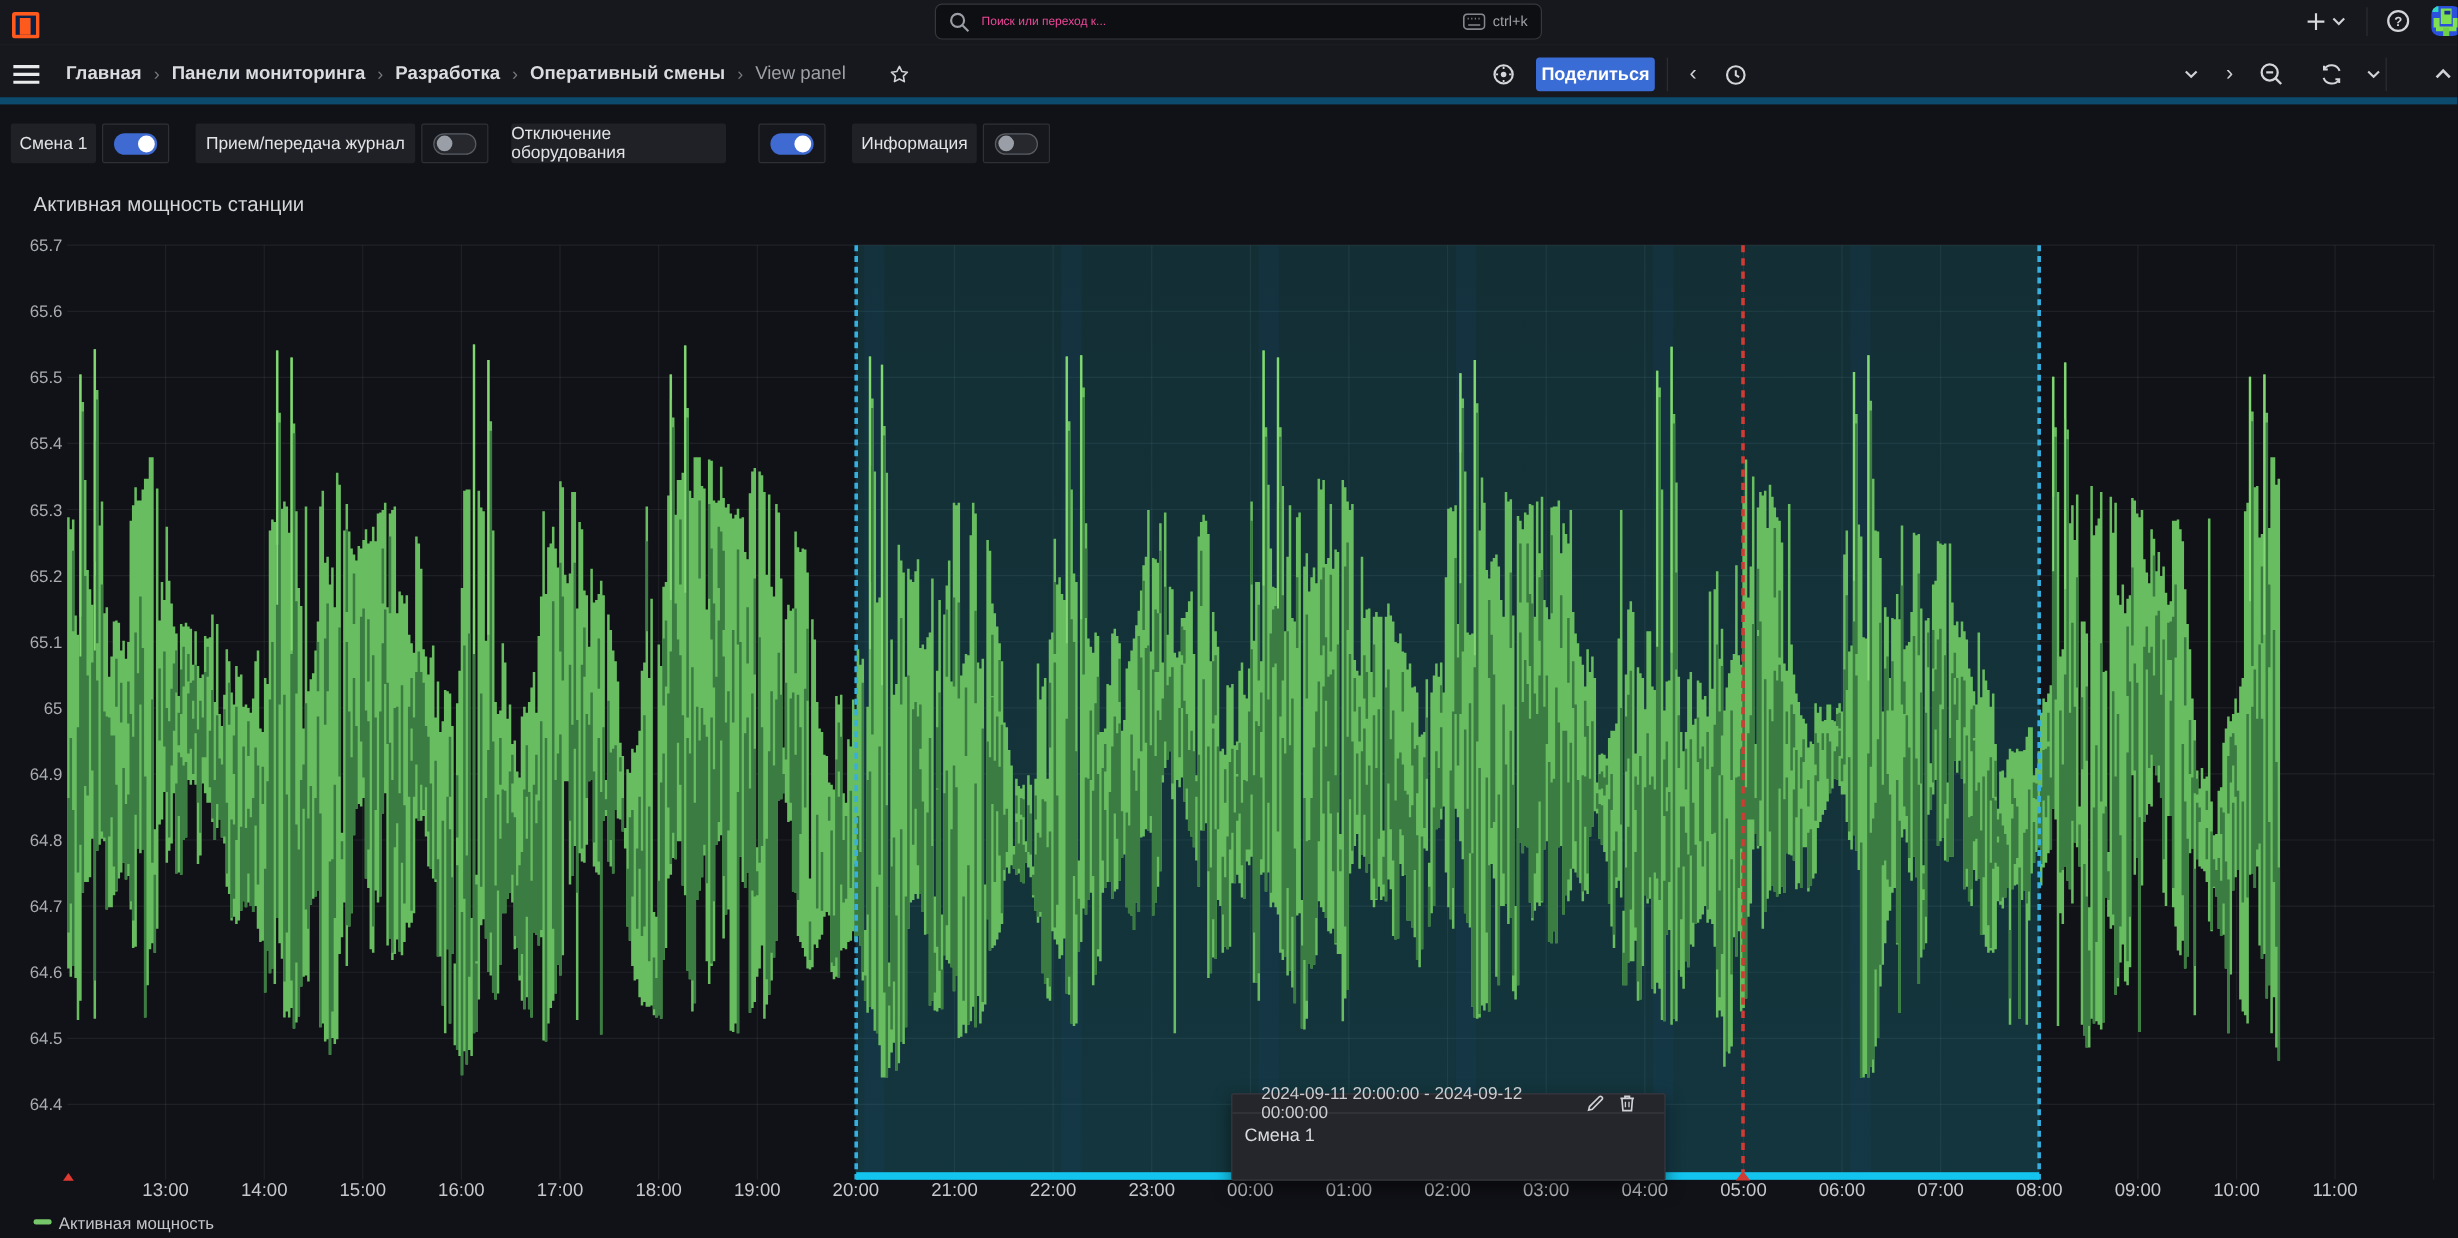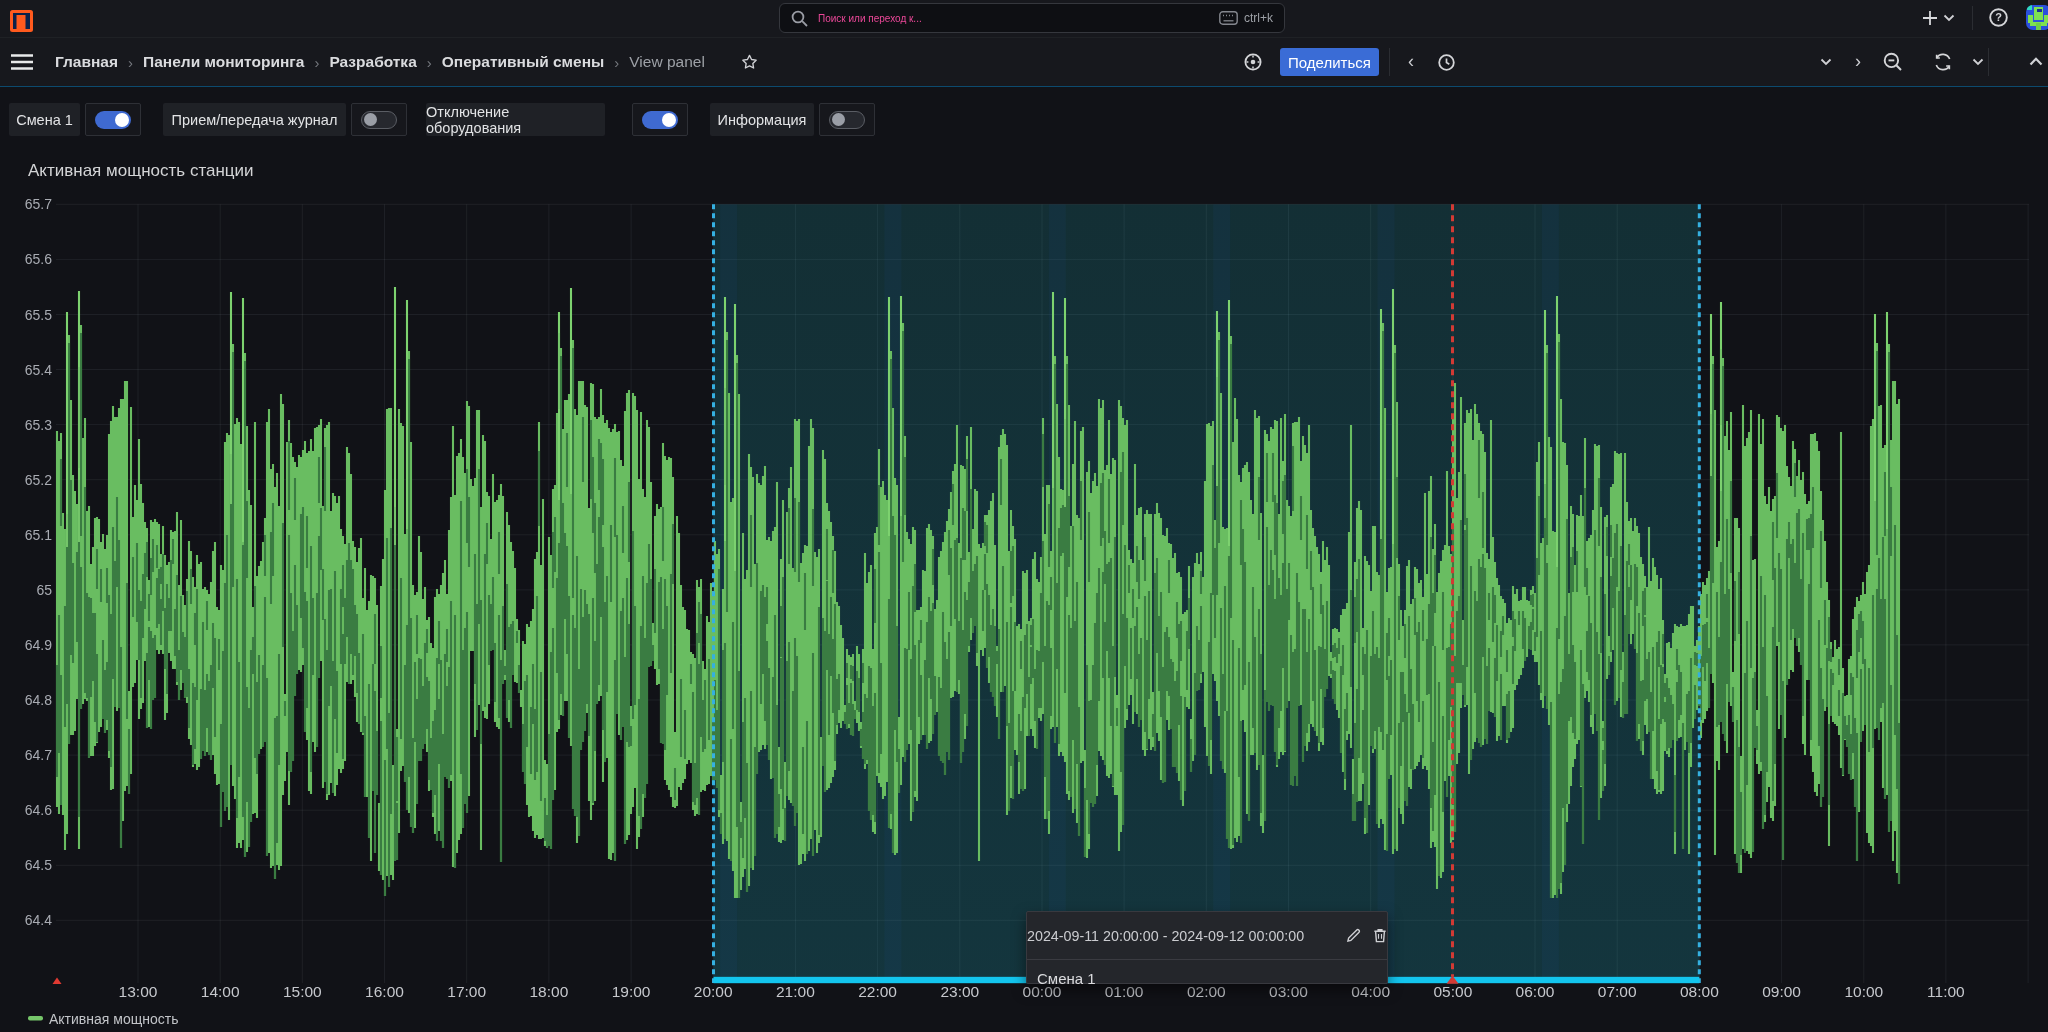--- a/index.html
+++ b/index.html
@@ -1,42 +1,42 @@
 <!DOCTYPE html>
 <html><head><meta charset="utf-8"><style>
 *{margin:0;padding:0;box-sizing:border-box}
 html,body{width:2048px;height:1032px;overflow:hidden}
 body{background:#111217;font-family:"Liberation Sans",sans-serif;position:relative}
 .abs{position:absolute}
 #row1{position:absolute;left:0;top:0;width:2048px;height:38px;background:#17181d;border-bottom:1px solid #1f2125}
-#row2{position:absolute;left:0;top:38px;width:2048px;height:49px;background:#17181d;border-bottom:1px solid #0c4a6e}
+#row2{position:absolute;left:0;top:38px;width:2048px;height:49px;background:#17181d;border-bottom:6px solid #0c4a6e}
 #searchbox{position:absolute;left:779px;top:3px;width:506px;height:30px;background:#0e0f13;border:1px solid #35373d;border-radius:6px;display:flex;align-items:center;padding:0 11px;gap:10px}
 #searchbox .ph{color:#ec4899;font-size:10px;flex:1}
 #searchbox .ck{color:#9da0a6;font-size:12px;display:flex;align-items:flex-start;gap:6px}
 .crumb{color:#dadbde;font-size:15.5px;font-weight:600}
 .crumb.dim{color:#9da0a6;font-weight:400}
 .bsep{color:#75787e;font-size:15px;margin:0 10px}
 #bc{position:absolute;left:55px;top:0;height:48px;display:flex;align-items:center}
-#btnshare{position:absolute;left:1280px;top:10px;width:99px;height:28px;background:#3a6cd6;border-radius:3px;color:#fff;font-size:15px;font-weight:400;display:flex;align-items:center;justify-content:center}
+#btnshare{position:absolute;left:1280px;top:10px;width:99px;height:28px;background:#3a6cd6;border-radius:3px;color:#fff;font-size:15px;font-weight:700;display:flex;align-items:center;justify-content:center}
 .vsep{position:absolute;width:1px;background:#2b2d32}
 #timetext{position:absolute;left:1466px;top:0;height:48px;display:flex;align-items:center;color:#d4d5d8;font-size:17px;letter-spacing:-0.1px}
 .tgl-label{position:absolute;top:103px;height:33px;background:#1f2126;border-radius:2px;color:#e2e3e5;font-size:14.5px;display:flex;align-items:center;justify-content:center}
 .tgl-box{position:absolute;top:103px;height:33px;width:56px;background:#16171c;border:1px solid #2e3036;border-radius:2px;display:flex;align-items:center;justify-content:center}
 .pill{width:36px;height:18px;border-radius:10px;position:relative}
 .pill.on{background:#3f6ad1}
 .pill.on::after{content:"";position:absolute;right:2px;top:2px;width:14px;height:14px;border-radius:50%;background:#fff}
 .pill.off{background:#26282e;border:1px solid #5a5d64}
 .pill.off::after{content:"";position:absolute;left:2px;top:1.5px;width:13px;height:13px;border-radius:50%;background:#9a9ea6}
 #title{position:absolute;left:28px;top:161px;color:#d3d4d6;font-size:17px;font-weight:500}
 #chart{position:absolute;left:0;top:190px}
 .ax{font-family:"Liberation Sans",sans-serif;font-size:14px;fill:#a9acb3}
 .ax2{font-family:"Liberation Sans",sans-serif;font-size:15.5px;fill:#c6c8cd}
 .leg{font-family:"Liberation Sans",sans-serif;font-size:14px;fill:#c2c4c8}
 #tooltip{position:absolute;left:1026px;top:911px;width:362px;height:73px;background:#24262b;border:1px solid #38393f;border-radius:2px;box-shadow:0 6px 14px rgba(0,0,0,0.5);z-index:5}
-#tooltip .hd{height:48px;display:flex;align-items:center;padding:0 0;border-bottom:1px solid #3a3b41;color:#cbccd0;font-size:14.3px}
+#tooltip .hd{height:16px;display:flex;align-items:center;padding:0 24px;border-bottom:1px solid #3a3b41;color:#cbccd0;font-size:14.3px}
 #tooltip .hd .tt{flex:1}
 #tooltip .bd{padding:10px 10px;color:#dadbde;font-size:15px}
 .icon{display:inline-flex;align-items:center;justify-content:center}
 </style></head>
 <body>
 <div id="row1">
   <div class="abs icon" style="left:10px;top:10px">
       <svg width="23" height="22" viewBox="0 0 23 22">
         <rect x="0" y="0" width="23" height="22" rx="2.5" fill="#ff5a1e"></rect>
         <rect x="3" y="3" width="17" height="16" fill="#0c2149"></rect>

